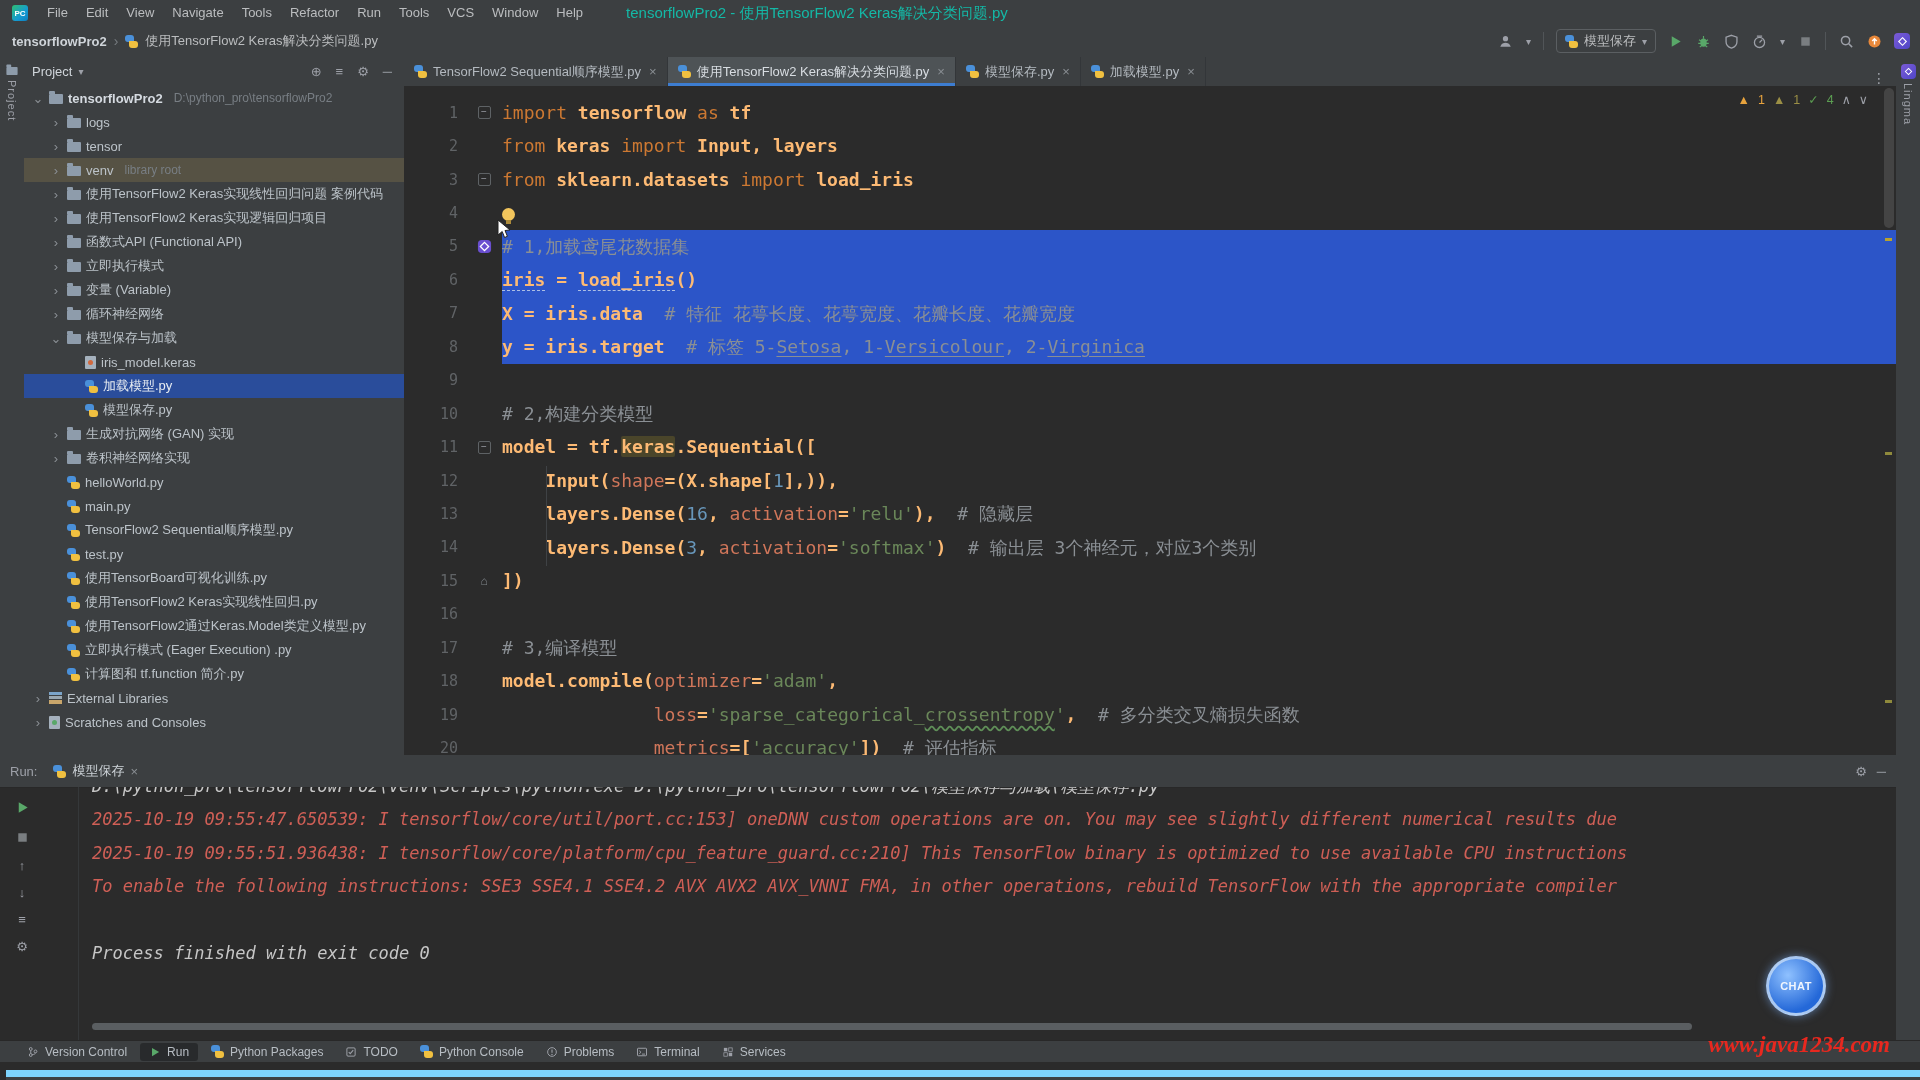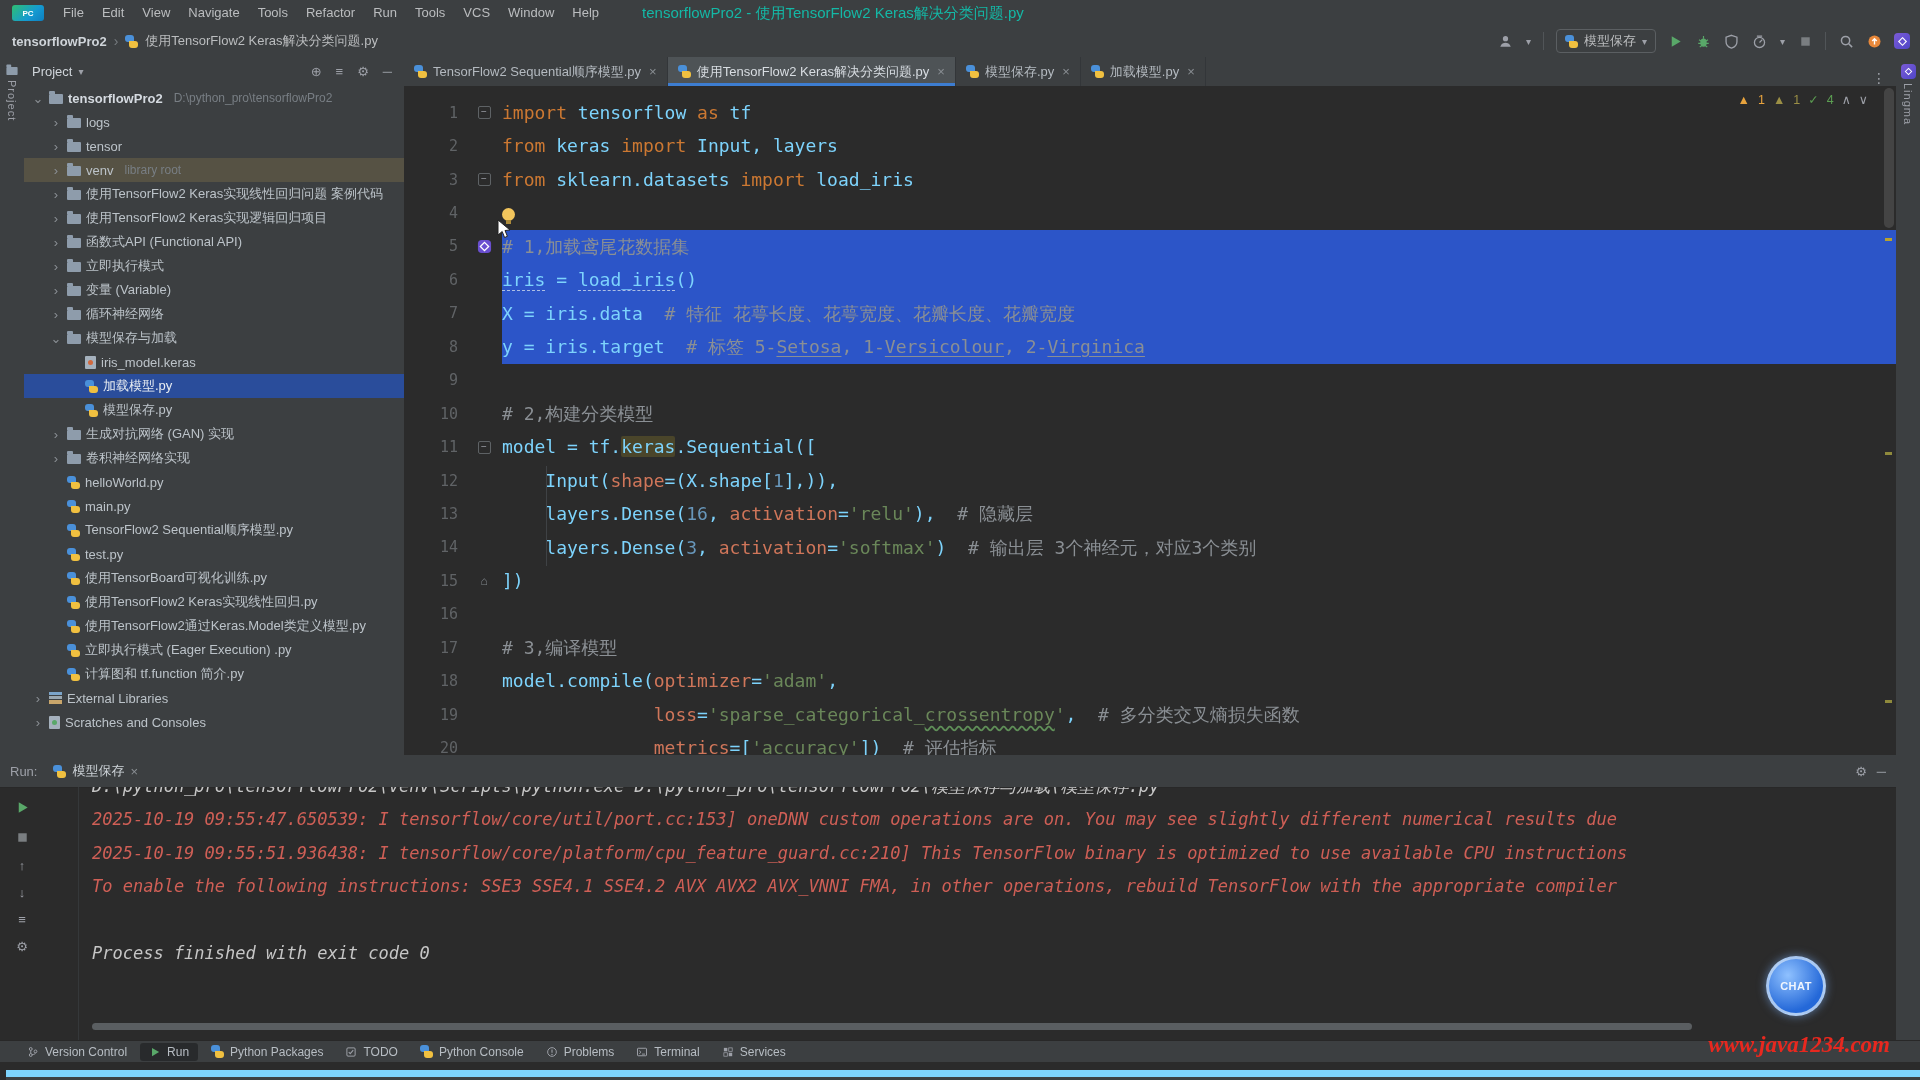--- a/index.html
+++ b/index.html
@@ -3,21 +3,21 @@
 <meta charset="utf-8">
 <style>
   html,body{margin:0;padding:0;background:#1e1f22;}
   #app{position:relative;width:1920px;height:1080px;background:#2b2b2b;overflow:hidden;
        font-family:"Liberation Sans","DejaVu Sans",sans-serif;color:#bbbdbf;
        -webkit-font-smoothing:antialiased;}
 
   
   .titlebar{position:absolute;left:0;top:0;width:100%;height:26px;background:#3c3f41;
             border-bottom:1px solid #282828;display:flex;align-items:center;gap:0;}
-  .logo{width:32px;height:16px;border-radius:3px;margin:0 10px 0 12px;
+  .logo{width:16px;height:16px;border-radius:3px;margin:0 10px 0 12px;
         background:linear-gradient(135deg,#2fbf71 0%,#159bd1 60%,#0d7fc0 100%);
         display:flex;align-items:center;justify-content:center;
         color:#fff;font-size:8px;font-weight:bold;}
   .menu-item{padding:0 9px;font-size:13px;color:#bbbdbf;cursor:default;line-height:26px;}
   .win-title{margin-left:34px;font-size:15px;color:#14b8a6;}
 
   .navbar{position:absolute;left:0;top:26px;width:100%;height:30px;background:#3c3f41;
           border-bottom:1px solid #282828;display:flex;align-items:center;}
   .crumbs{display:flex;align-items:center;gap:7px;padding-left:12px;font-size:13px;}
   .crumb-sep{color:#777c80;font-size:14px;}
@@ -84,21 +84,21 @@
   .code-row{display:flex;height:33.45px;align-items:center;}
   .ln{width:54px;text-align:right;padding-right:8px;color:#606366;font-size:15px;flex:none;
       font-family:"DejaVu Sans Mono","Liberation Mono",monospace;}
   .fold{width:36px;flex:none;display:flex;align-items:center;justify-content:center;color:#9da0a8;}
   .fm{width:11px;height:11px;border:1px solid #5e6265;border-radius:2px;font-size:10px;line-height:9px;
       text-align:center;color:#9da0a8;background:#2b2b2b;}
   .fme{font-size:12px;color:#7f858a;}
   .ct{flex:1;white-space:pre;font-family:"DejaVu Sans Mono","Liberation Mono",monospace;
       font-size:18px;line-height:33.45px;color:#a9b7c6;}
   .ct.sel{background:#2c55c8;}
-  .tk.kw{color:#cc7832;} .tk.pl{color:#7dd3fc;} .tk.cm{color:#8a8f94;} .tk.st{color:#6a8759;}
+  .tk.kw{color:#cc7832;} .tk.pl{color:#fdba74;font-weight:bold;} .tk.cm{color:#8a8f94;} .tk.st{color:#6a8759;}
   .tk.nm{color:#6897bb;} .tk.pr{color:#d0765a;}
   .tk.hlid{background:#4a452a;border-radius:2px;}
   .tk.ud{border-bottom:1px dashed rgba(215,226,238,.75);}
   .tk.ud2{text-decoration:underline;text-underline-offset:3px;}
   .tk.uw{text-decoration:underline wavy #5f8f58;text-underline-offset:4px;}
   .indent-guide{position:absolute;width:1px;background:#3f4245;}
 
   .inspect{position:absolute;right:52px;top:92px;display:flex;align-items:center;gap:8px;
            font-size:12.5px;color:#9da0a8;}
   .inspect .w1{color:#e8a33d;} .inspect .w2{color:#9b8f45;} .inspect .ok{color:#5c9e52;}

